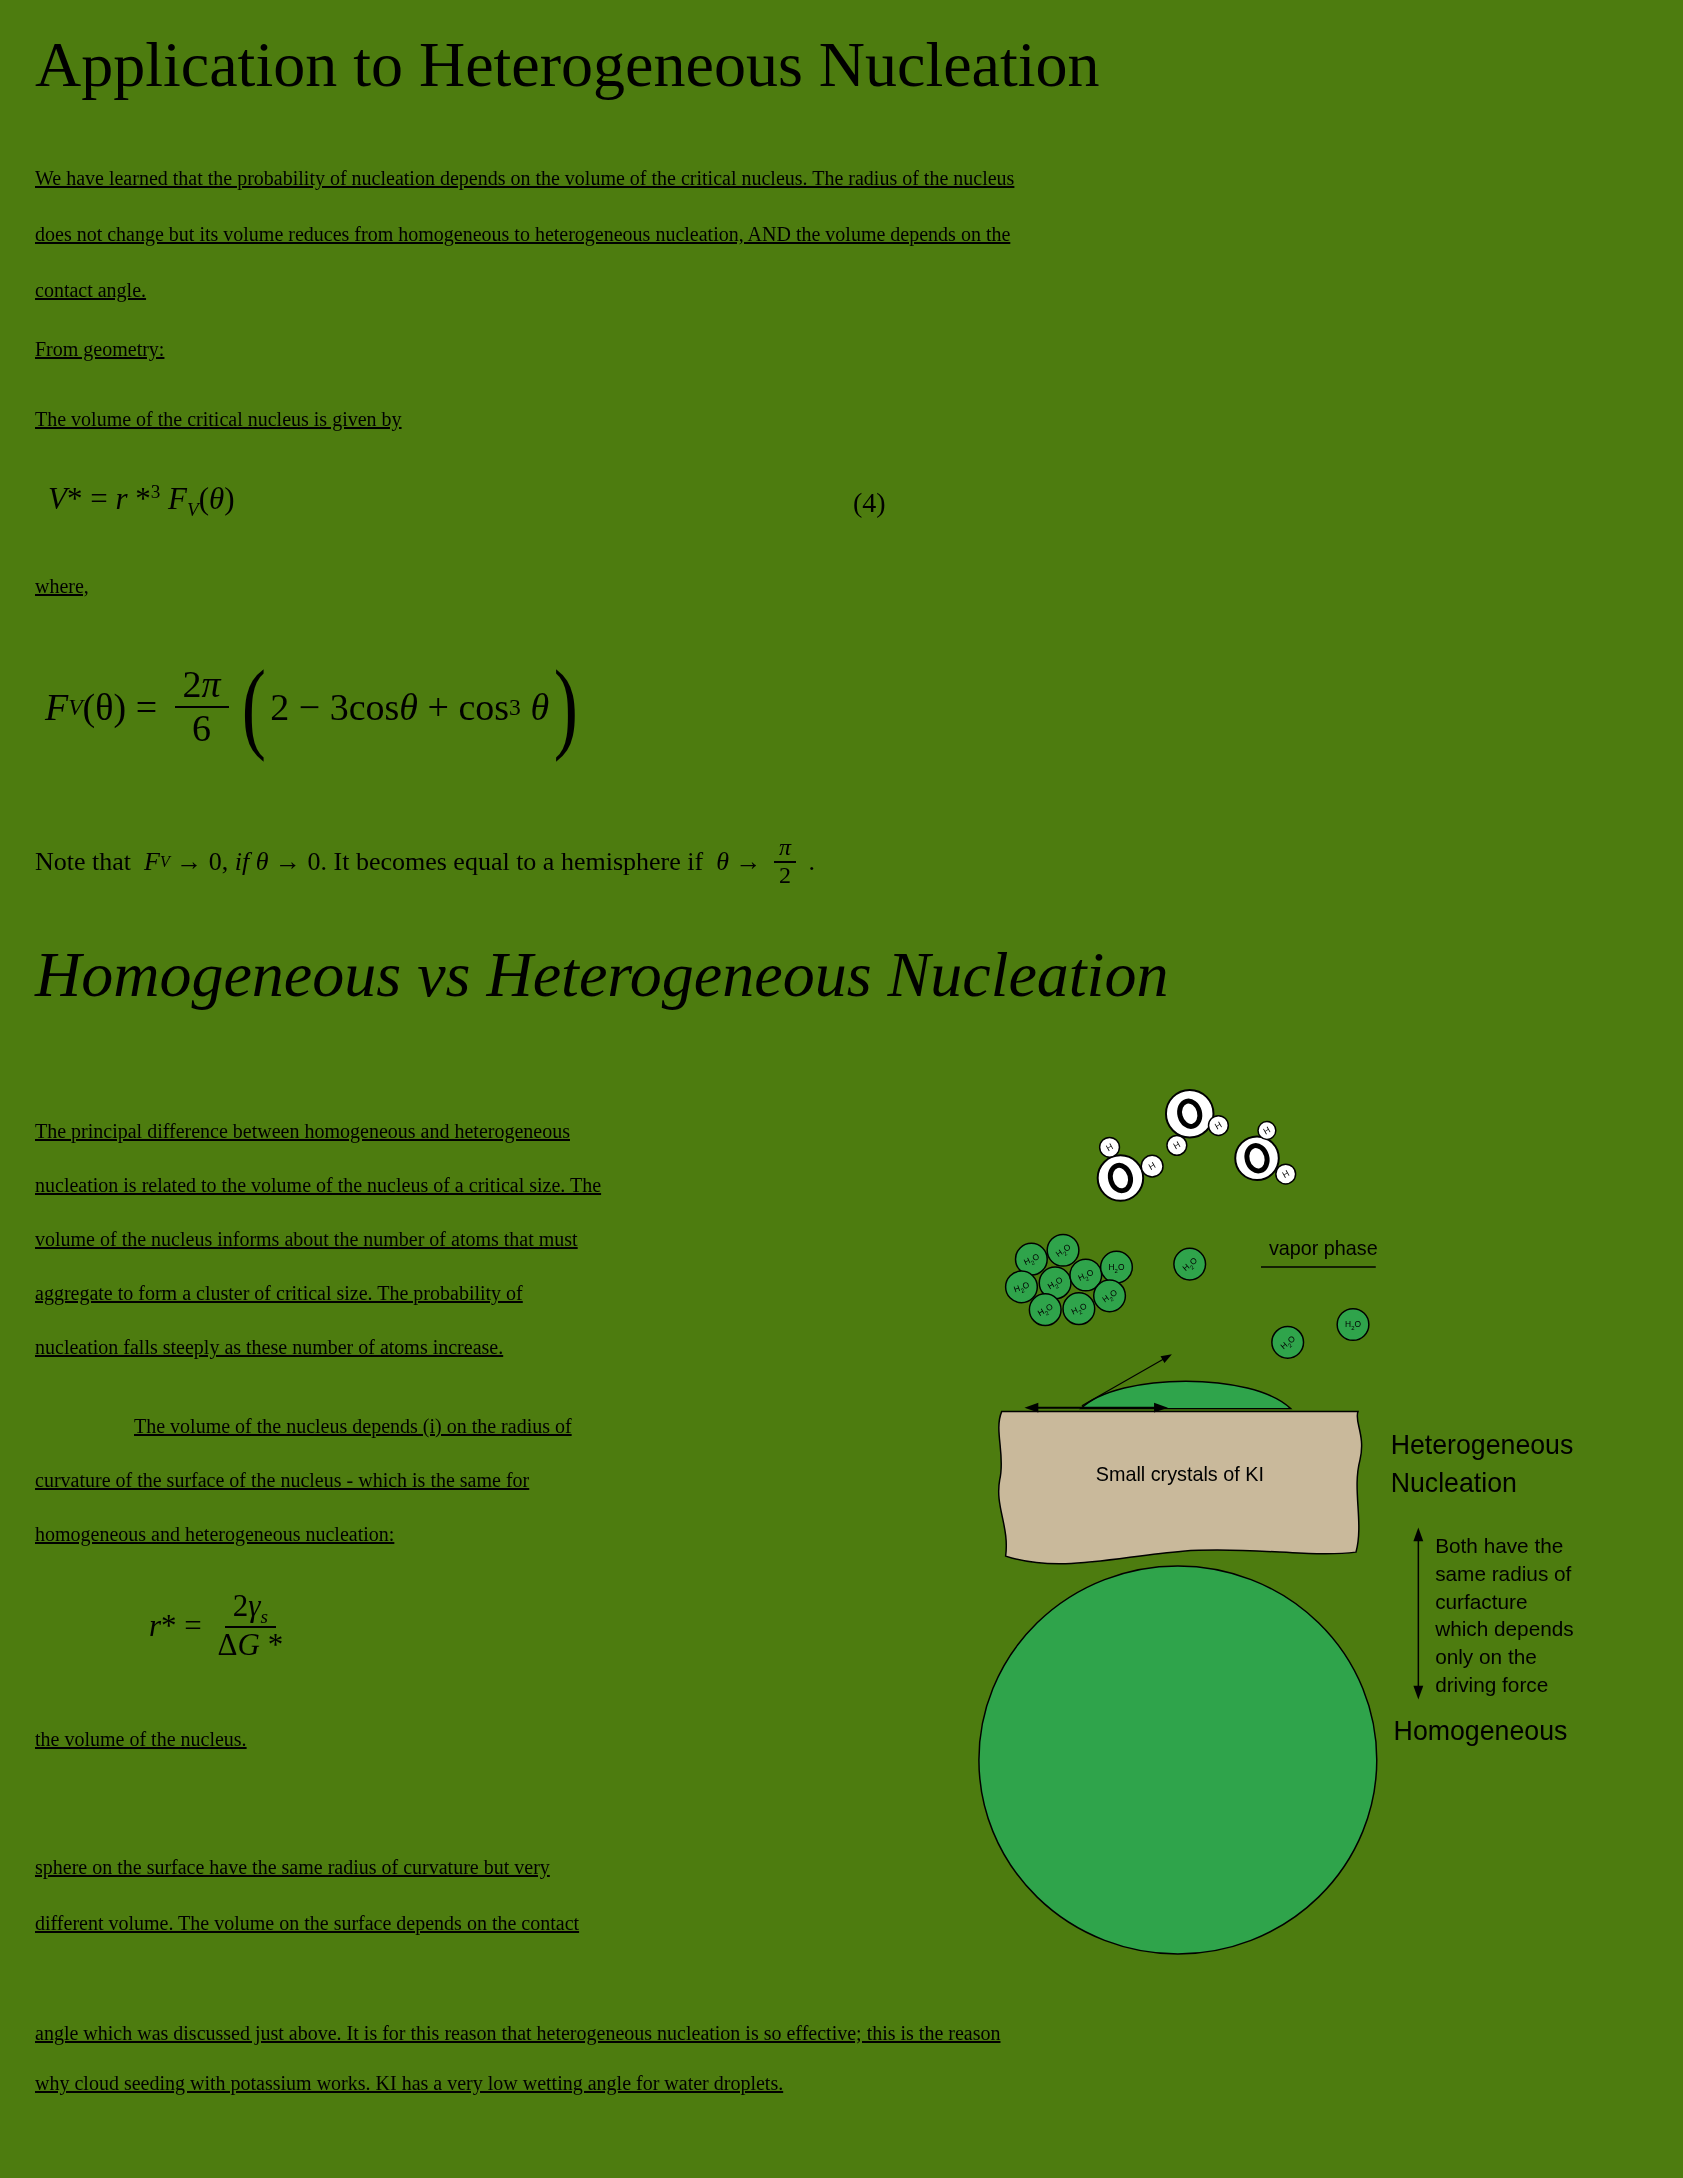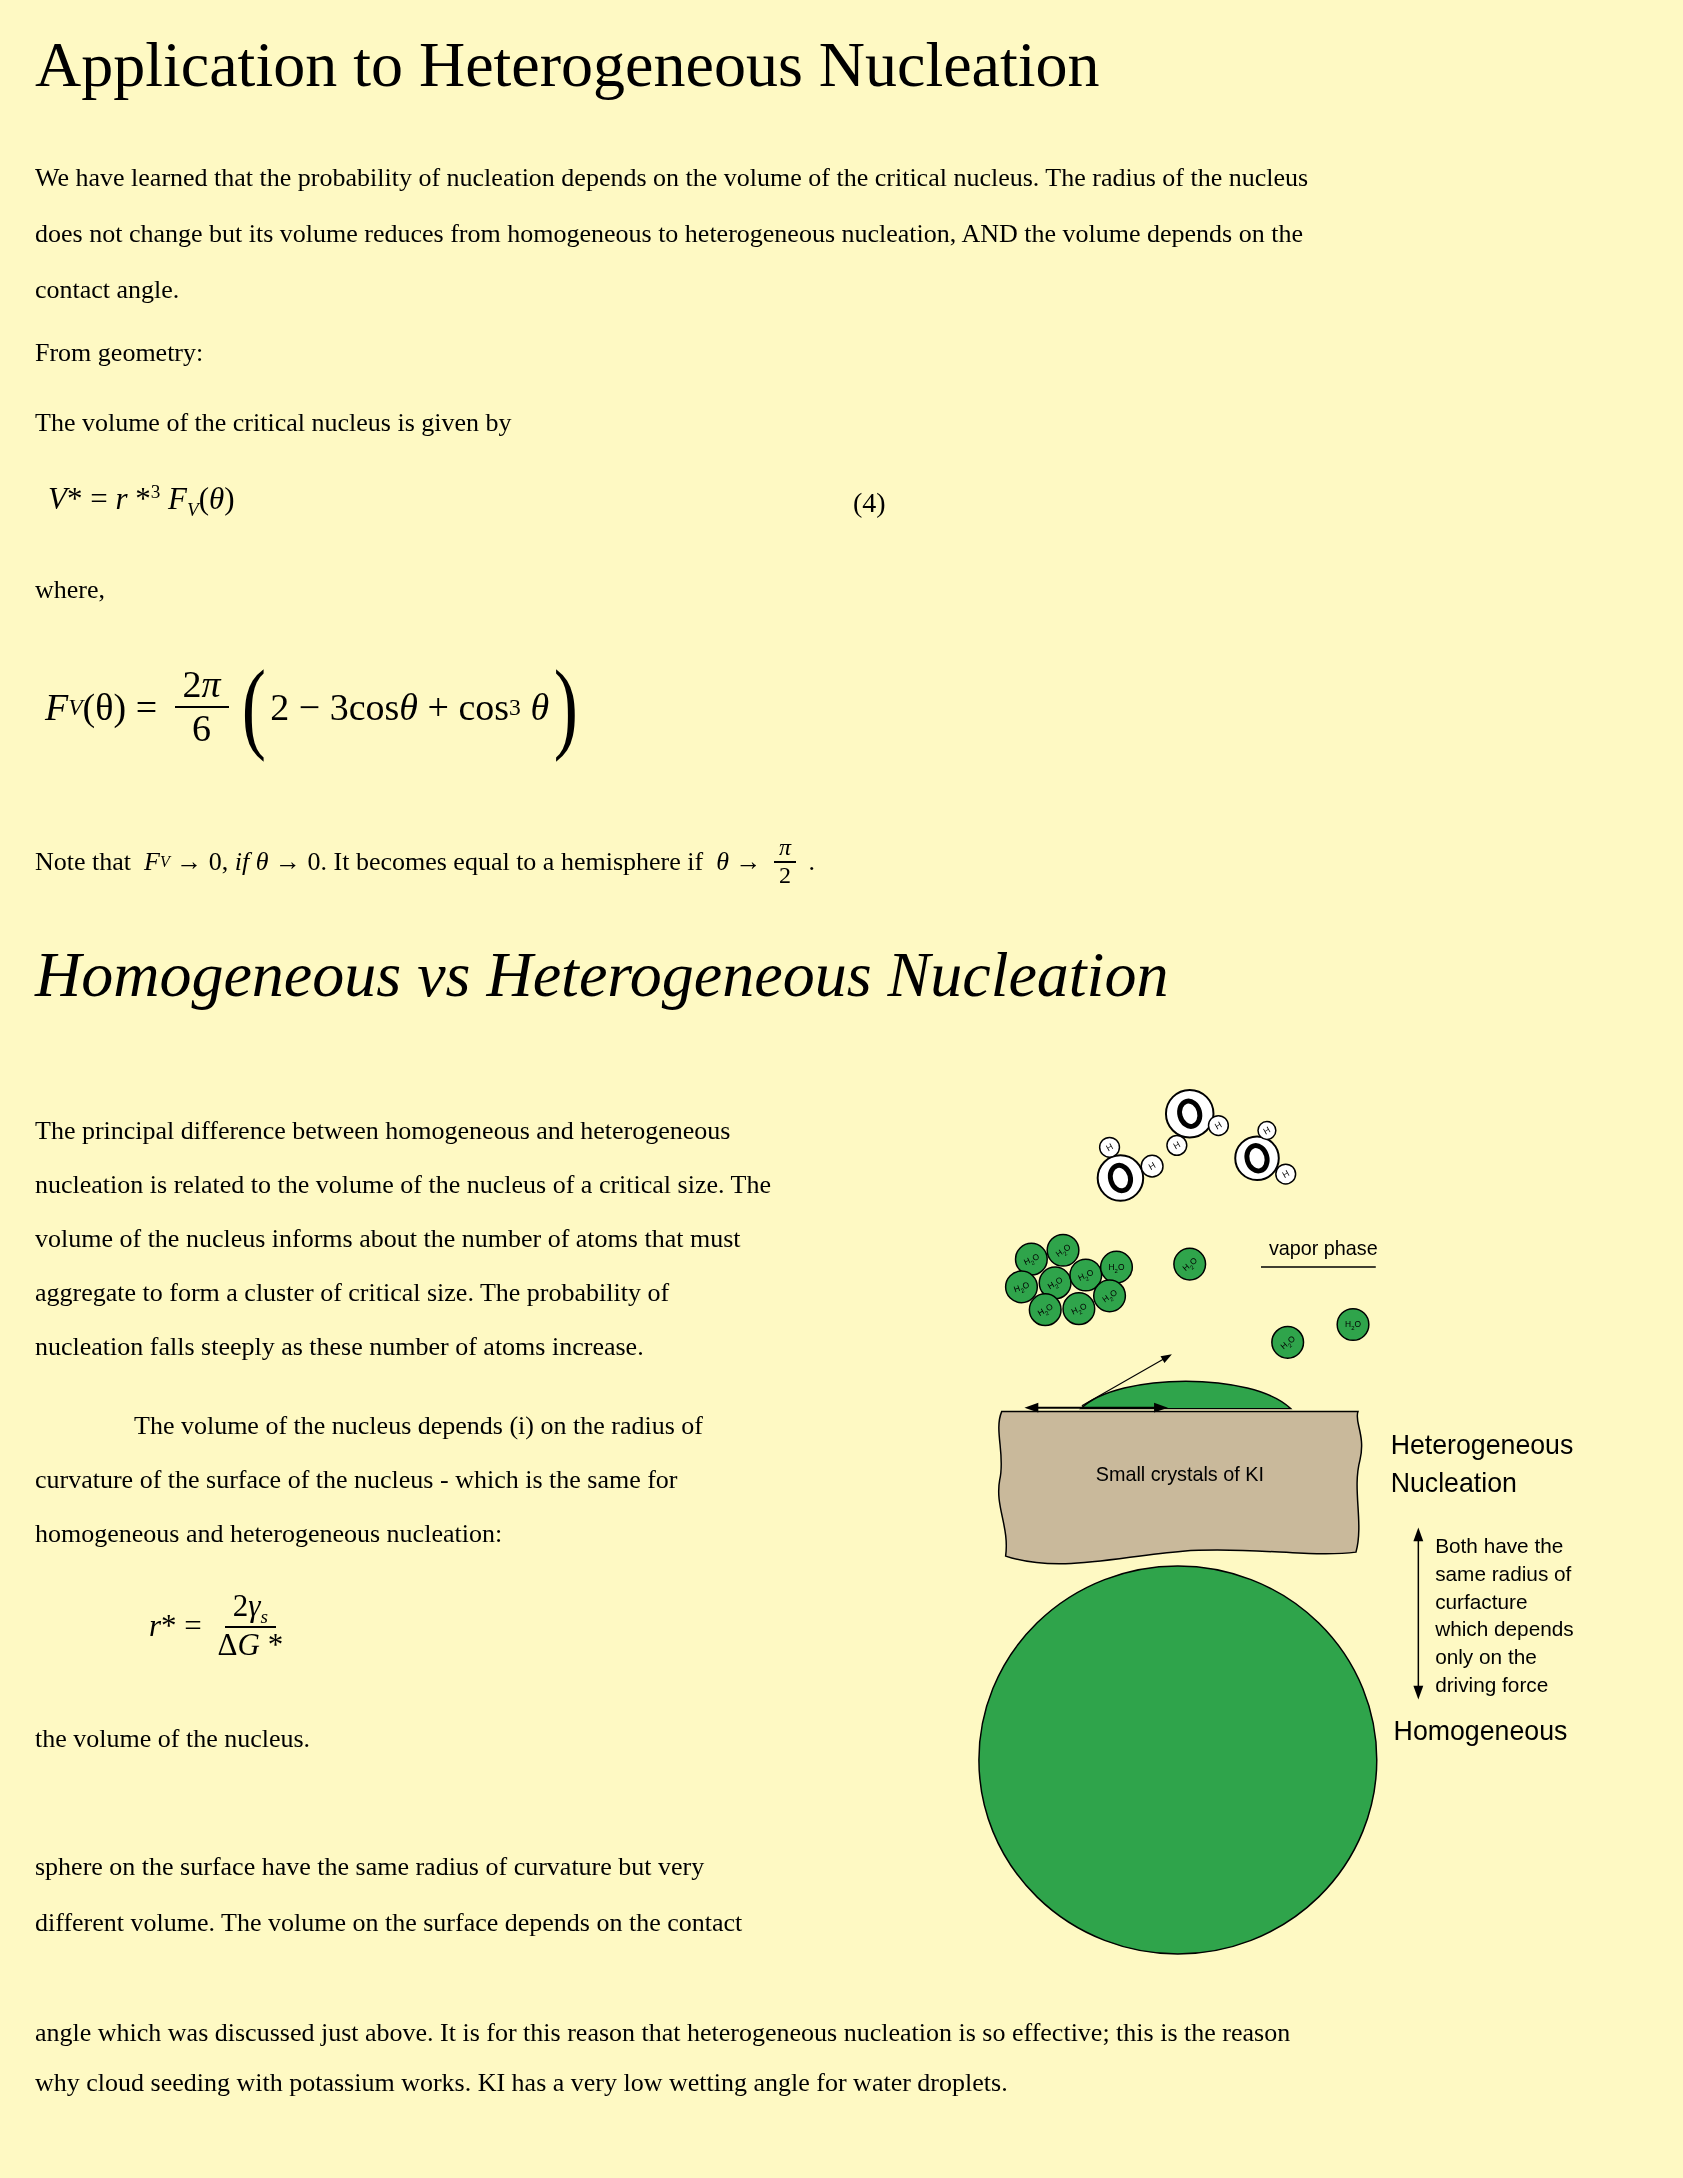--- a/index.html
+++ b/index.html
@@ -1,20 +1,20 @@
 <!DOCTYPE html>
 <html><head>
 <meta charset="utf-8">
 <style>
   html,body{margin:0;padding:0;background:#ffffff;}
-  .page{position:relative;width:1683px;height:2178px;background:#fef9c3;overflow:hidden;
+  .page{position:relative;width:1683px;height:2178px;background:#4d7c0f;overflow:hidden;
         font-family:"Liberation Serif","DejaVu Serif",serif;color:#000;}
   .abs{position:absolute;}
   .h1{font-size:64px;line-height:1.15;letter-spacing:0px;white-space:pre;}
-  .body-line{font-size:26px;white-space:pre;}
+  .body-line{font-size:20px;white-space:pre;text-decoration:underline;}
   .lh57 div{line-height:56px;}
   .lh55 div{line-height:54px;}
   .lh51 div{line-height:50px;}
   .indent{padding-left:99px;}
   .it{font-style:italic;}
   .ws{white-space:pre;}
   .subv{font-size:0.62em;font-style:italic;vertical-align:-0.35em;}
   .sup{font-size:0.62em;vertical-align:0.55em;}
   .eqrow{display:flex;align-items:center;font-size:38px;}
   .eqrow .tok{white-space:pre;}

